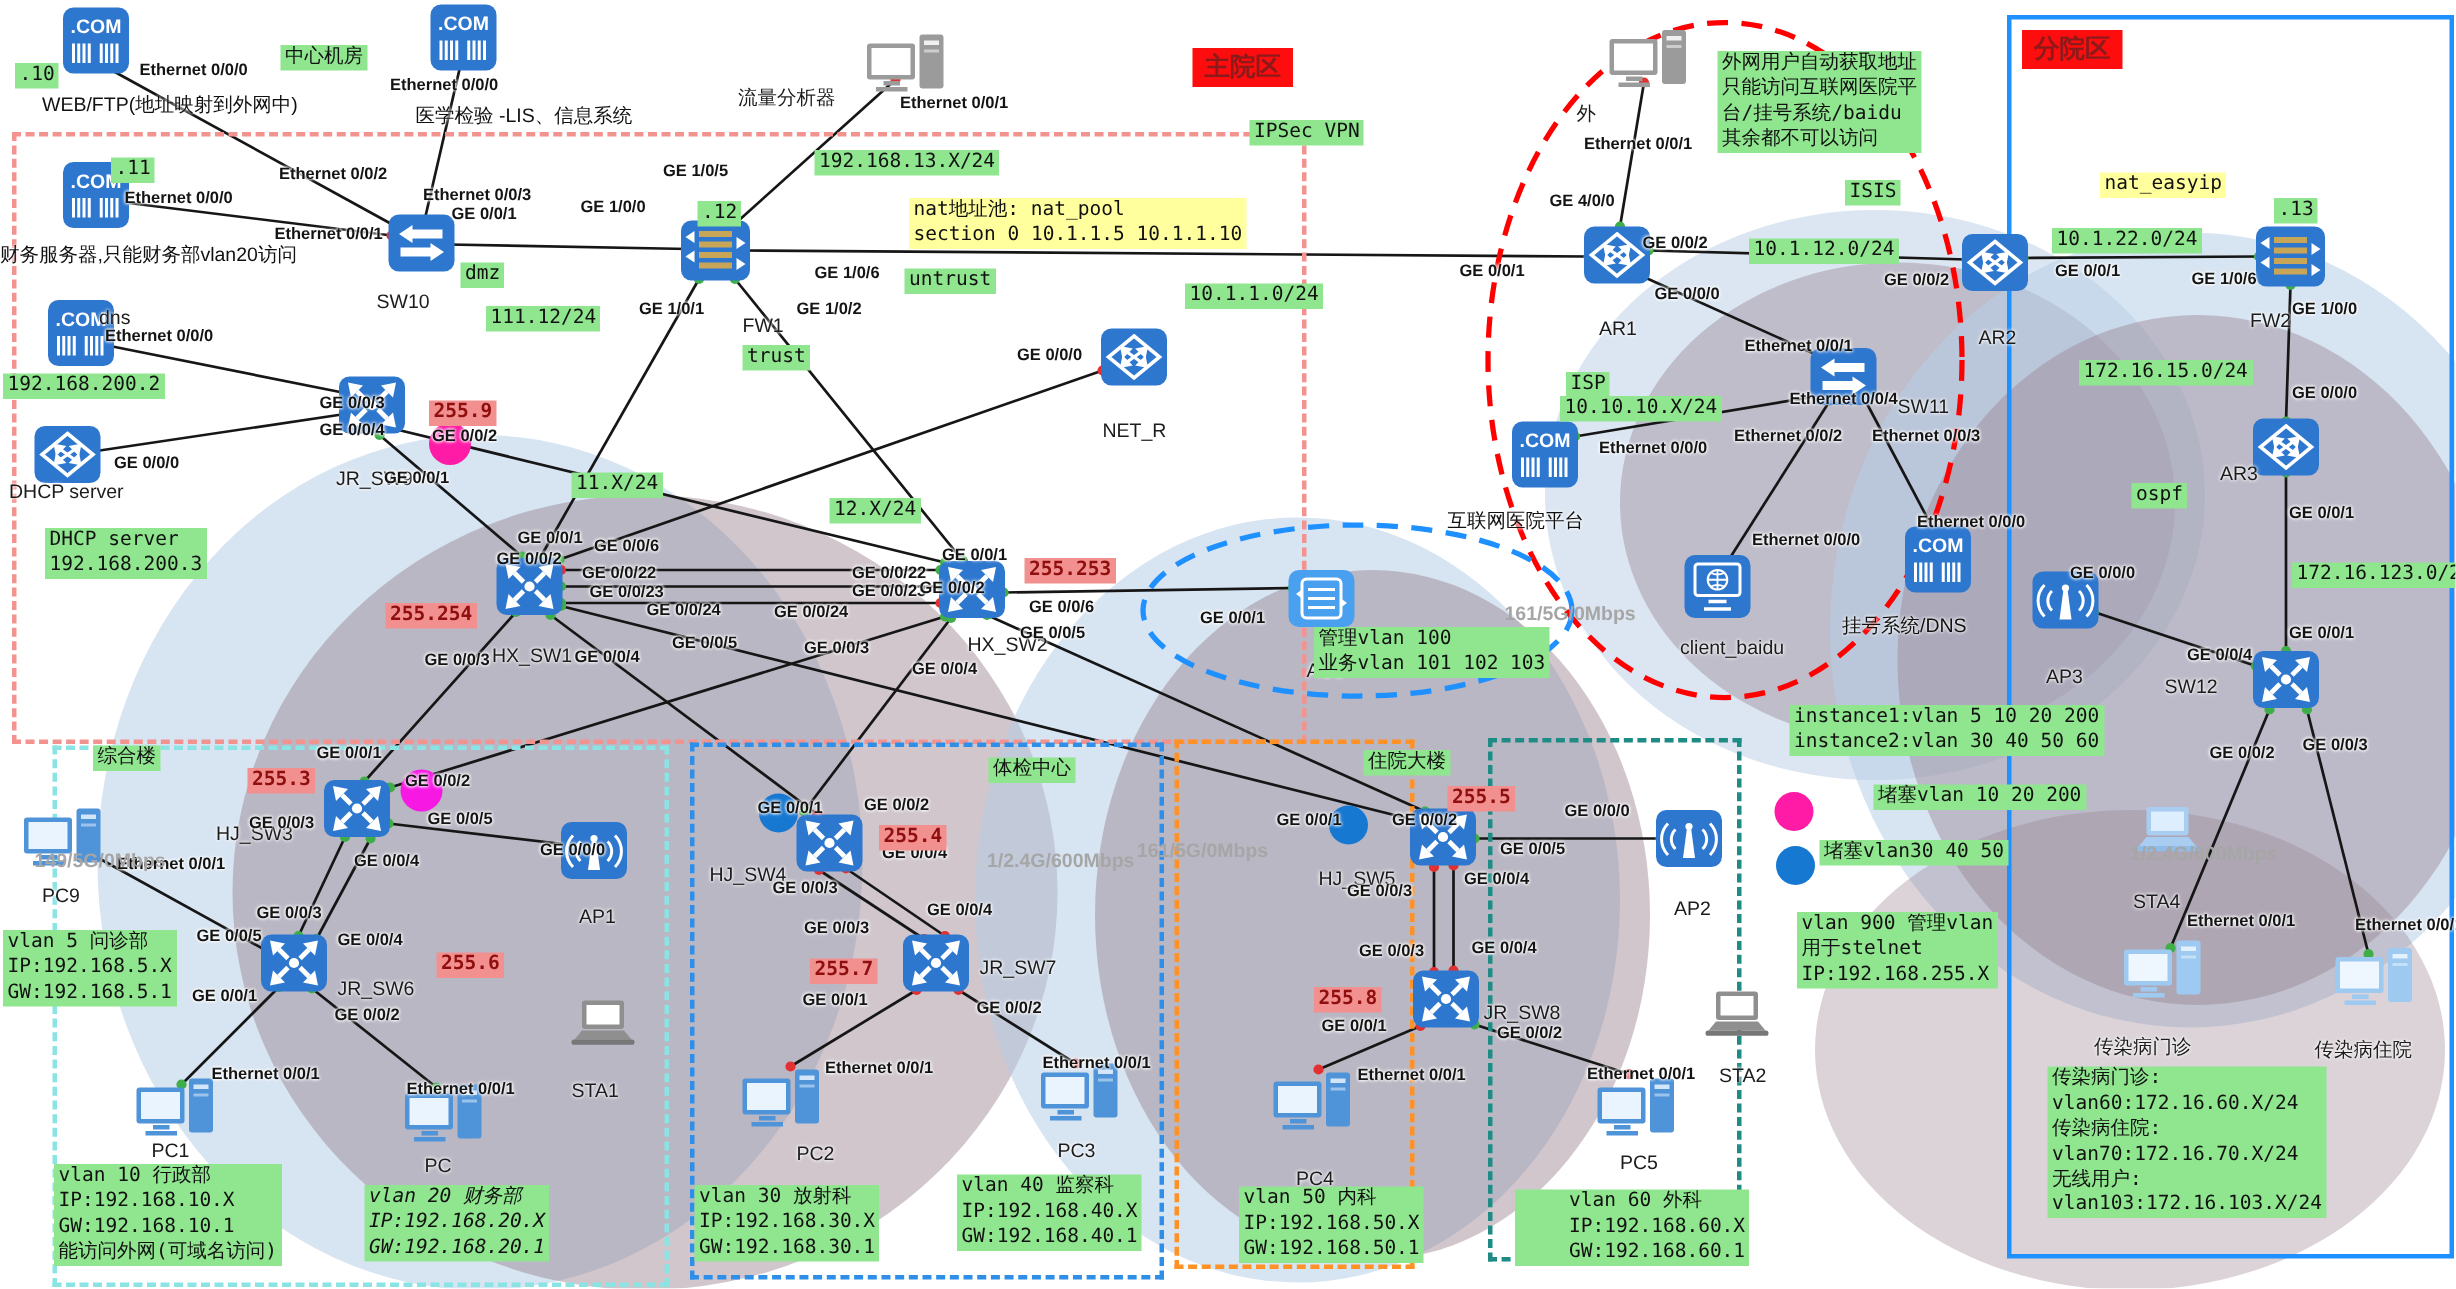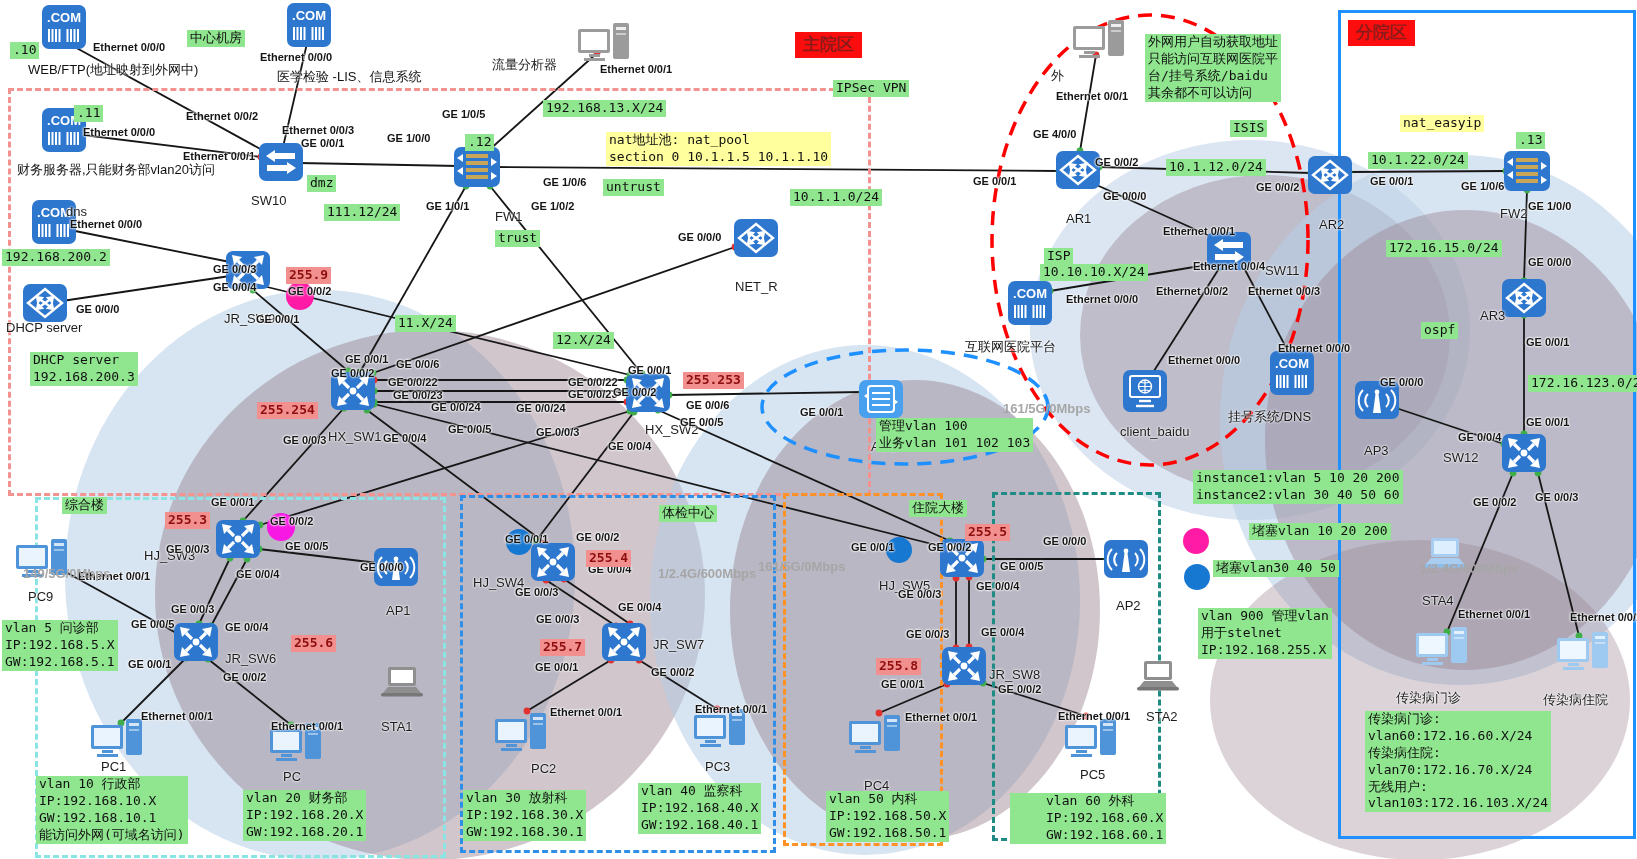--- a/index.html
+++ b/index.html
@@ -857,21 +857,21 @@
     <div class="plabel" style="left: 898px; top: 588px;">GE 0/0/3</div>
     <div class="plabel" style="left: 976px; top: 580px;">GE 0/0/4</div>
     <div class="plabel" style="left: 906px; top: 628px;">GE 0/0/3</div>
     <div class="plabel" style="left: 981px; top: 626px;">GE 0/0/4</div>
     <div class="plabel" style="left: 881px; top: 678px;">GE 0/0/1</div>
     <div class="plabel" style="left: 998px; top: 683px;">GE 0/0/2</div>
     <div class="plabel" style="left: 905px; top: 711px;">Ethernet 0/0/1</div>
     <div class="plabel" style="left: 1058px; top: 710px;">Ethernet 0/0/1</div>
     <div class="note" style="left: 28px; top: 61px;">WEB/FTP(地址映射到外网中)</div>
     <div class="note" style="left: 277px; top: 68px;">医学检验 -LIS、信息系统</div>
-    <div class="note" style="left: 17px; top: 161px; text-align: right;">财务服务器,只能财务部vlan20访问</div>
+    <div class="note" style="left: 0px; top: 161px; text-align: right;">财务服务器,只能财务部vlan20访问</div>
     <div class="note" style="left: 965px; top: 338px;">互联网医院平台</div>
     <div class="note" style="left: 1228px; top: 408px;">挂号系统/DNS</div>
     <div class="wtext" style="left: 23px; top: 566px;">149/5G/0Mbps</div>
     <div class="wtext" style="left: 658px; top: 566px;">1/2.4G/600Mbps</div>
     <div class="wtext" style="left: 1003px; top: 401px;">161/5G/0Mbps</div>
     <div class="wtext" style="left: 758px; top: 559px;">161/5G/0Mbps</div>
     <div class="wtext" style="left: 1420px; top: 561px;">1/2.4G/600Mbps</div>
     <div class="chip" style="left: 10px; top: 42px;">.10</div>
     <div class="chip" style="left: 74px; top: 105px;">.11</div>
     <div class="chip" style="left: 465px; top: 134px;">.12</div>
@@ -880,21 +880,21 @@
     <div class="chip" style="left: 307px; top: 175px;">dmz</div>
     <div class="chip" style="left: 324px; top: 204px;">111.12/24</div>
     <div class="chip" style="left: 543px; top: 100px;">192.168.13.X/24</div>
     <div class="chip" style="left: 603px; top: 179px;">untrust</div>
     <div class="chip" style="left: 495px; top: 230px;">trust</div>
     <div class="chip" style="left: 833px; top: 80px;">IPSec VPN</div>
     <div class="chip" style="left: 790px; top: 189px;">10.1.1.0/24</div>
     <div class="chip" style="left: 2px; top: 249px;">192.168.200.2</div>
     <div class="chip" style="left: 30px; top: 352px;">DHCP server
 192.168.200.3</div>
-    <div class="chip" style="left: 381px; top: 315px; margin-left: 14px;">11.X/24</div>
+    <div class="chip" style="left: 381px; top: 315px;">11.X/24</div>
     <div class="chip" style="left: 553px; top: 332px;">12.X/24</div>
     <div class="chip" style="left: 1166px; top: 159px;">10.1.12.0/24</div>
     <div class="chip" style="left: 1230px; top: 120px;">ISIS</div>
     <div class="chip" style="left: 1044px; top: 217px; margin-top: 31px;">ISP</div>
     <div class="chip" style="left: 1040px; top: 264px;">10.10.10.X/24</div>
     <div class="chip" style="left: 1368px; top: 152px;">10.1.22.0/24</div>
     <div class="chip" style="left: 1386px; top: 240px;">172.16.15.0/24</div>
     <div class="chip" style="left: 1421px; top: 322px;">ospf</div>
     <div class="chip" style="left: 1528px; top: 375px;">172.16.123.0/24</div>
     <div class="chip" style="left: 1145px; top: 34px;">外网用户自动获取地址
@@ -906,21 +906,21 @@
     <div class="chip" style="left: 62px; top: 497px;">综合楼</div>
     <div class="chip" style="left: 659px; top: 505px;">体检中心</div>
     <div class="chip" style="left: 909px; top: 500px;">住院大楼</div>
     <div class="chip" style="left: 2px; top: 620px;">vlan 5 问诊部
 IP:192.168.5.X
 GW:192.168.5.1</div>
     <div class="chip" style="left: 36px; top: 776px;">vlan 10 行政部
 IP:192.168.10.X
 GW:192.168.10.1
 能访问外网(可域名访问)</div>
-    <div class="chip" style="left: 243px; top: 790px;">vlan 20 财务部
+    <div class="chip" style="left: 243px; top: 790px; font-style: italic;">vlan 20 财务部
 IP:192.168.20.X
 GW:192.168.20.1</div>
     <div class="chip" style="left: 463px; top: 790px;">vlan 30 放射科
 IP:192.168.30.X
 GW:192.168.30.1</div>
     <div class="chip" style="left: 638px; top: 783px;">vlan 40 监察科
 IP:192.168.40.X
 GW:192.168.40.1</div>
     <div class="chip" style="left: 826px; top: 791px;">vlan 50 内科
 IP:192.168.50.X

